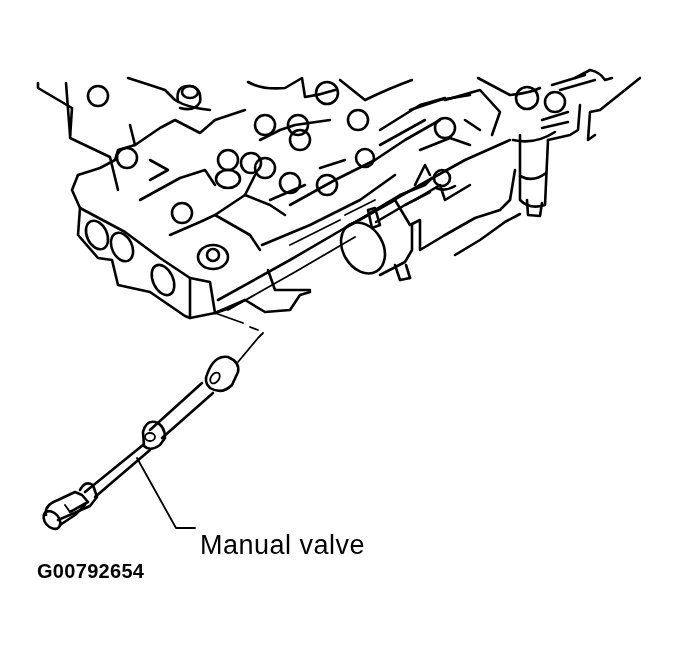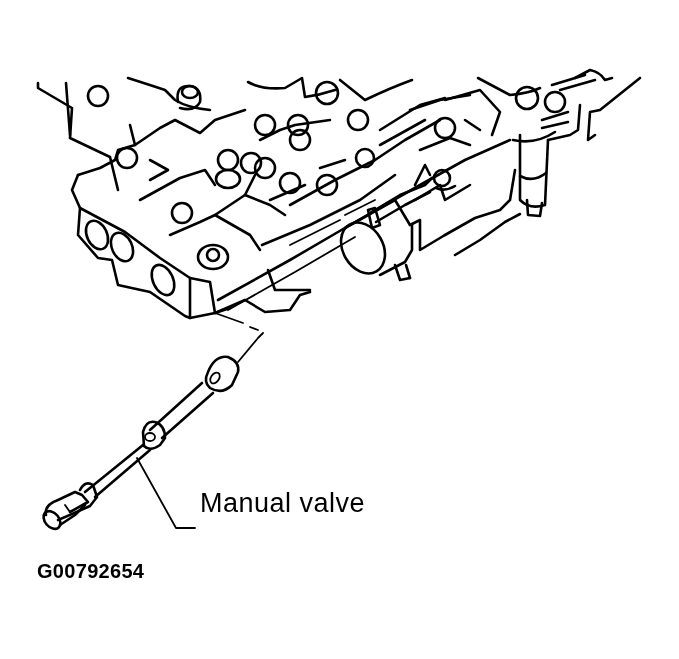--- a/index.html
+++ b/index.html
@@ -30,21 +30,21 @@
       fill: none;
       stroke: #000;
       stroke-width: 2.6;
       stroke-linecap: round;
       stroke-linejoin: round;
     }
     .thin { stroke-width: 1.8; }
     .callout-label {
       position: absolute;
       left: 200px;
-      top: 488px;
+      top: 530px;
       font-size: 27px;
       letter-spacing: 0.5px;
       color: #000;
       white-space: nowrap;
     }
     .figure-id {
       position: absolute;
       left: 37px;
       top: 560px;
       font-size: 20px;

